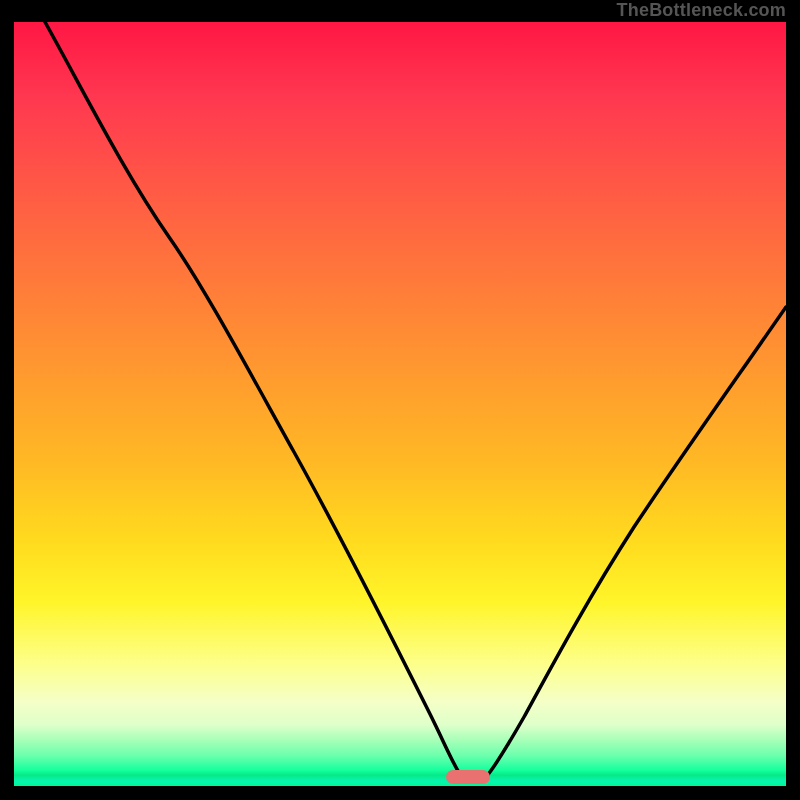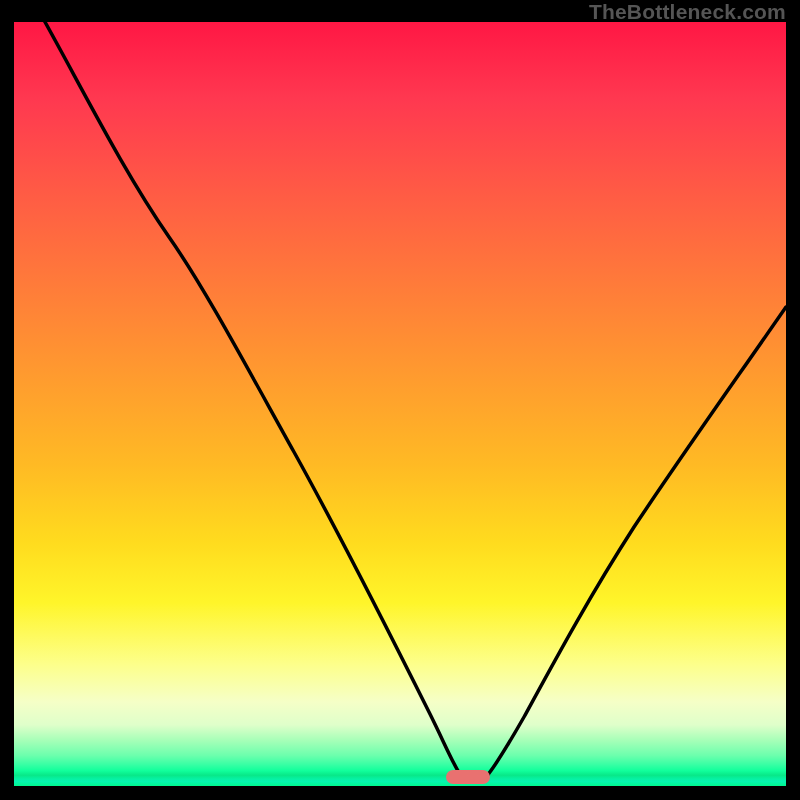--- a/index.html
+++ b/index.html
@@ -50,21 +50,21 @@
     top: 22px;
     width: 772px;
     height: 764px;
   }
   .watermark {
     position: absolute;
     top: 0px;
     right: 14px;
     font-family: Arial, Helvetica, sans-serif;
     font-weight: 600;
-    font-size: 21px;
+    font-size: 18px;
     color: #555;
     letter-spacing: 0.2px;
   }
   .marker {
     position: absolute;
     width: 44px;
     height: 14px;
     background: #e97170;
     border-radius: 7px;
     left: calc(14px + 432px);

